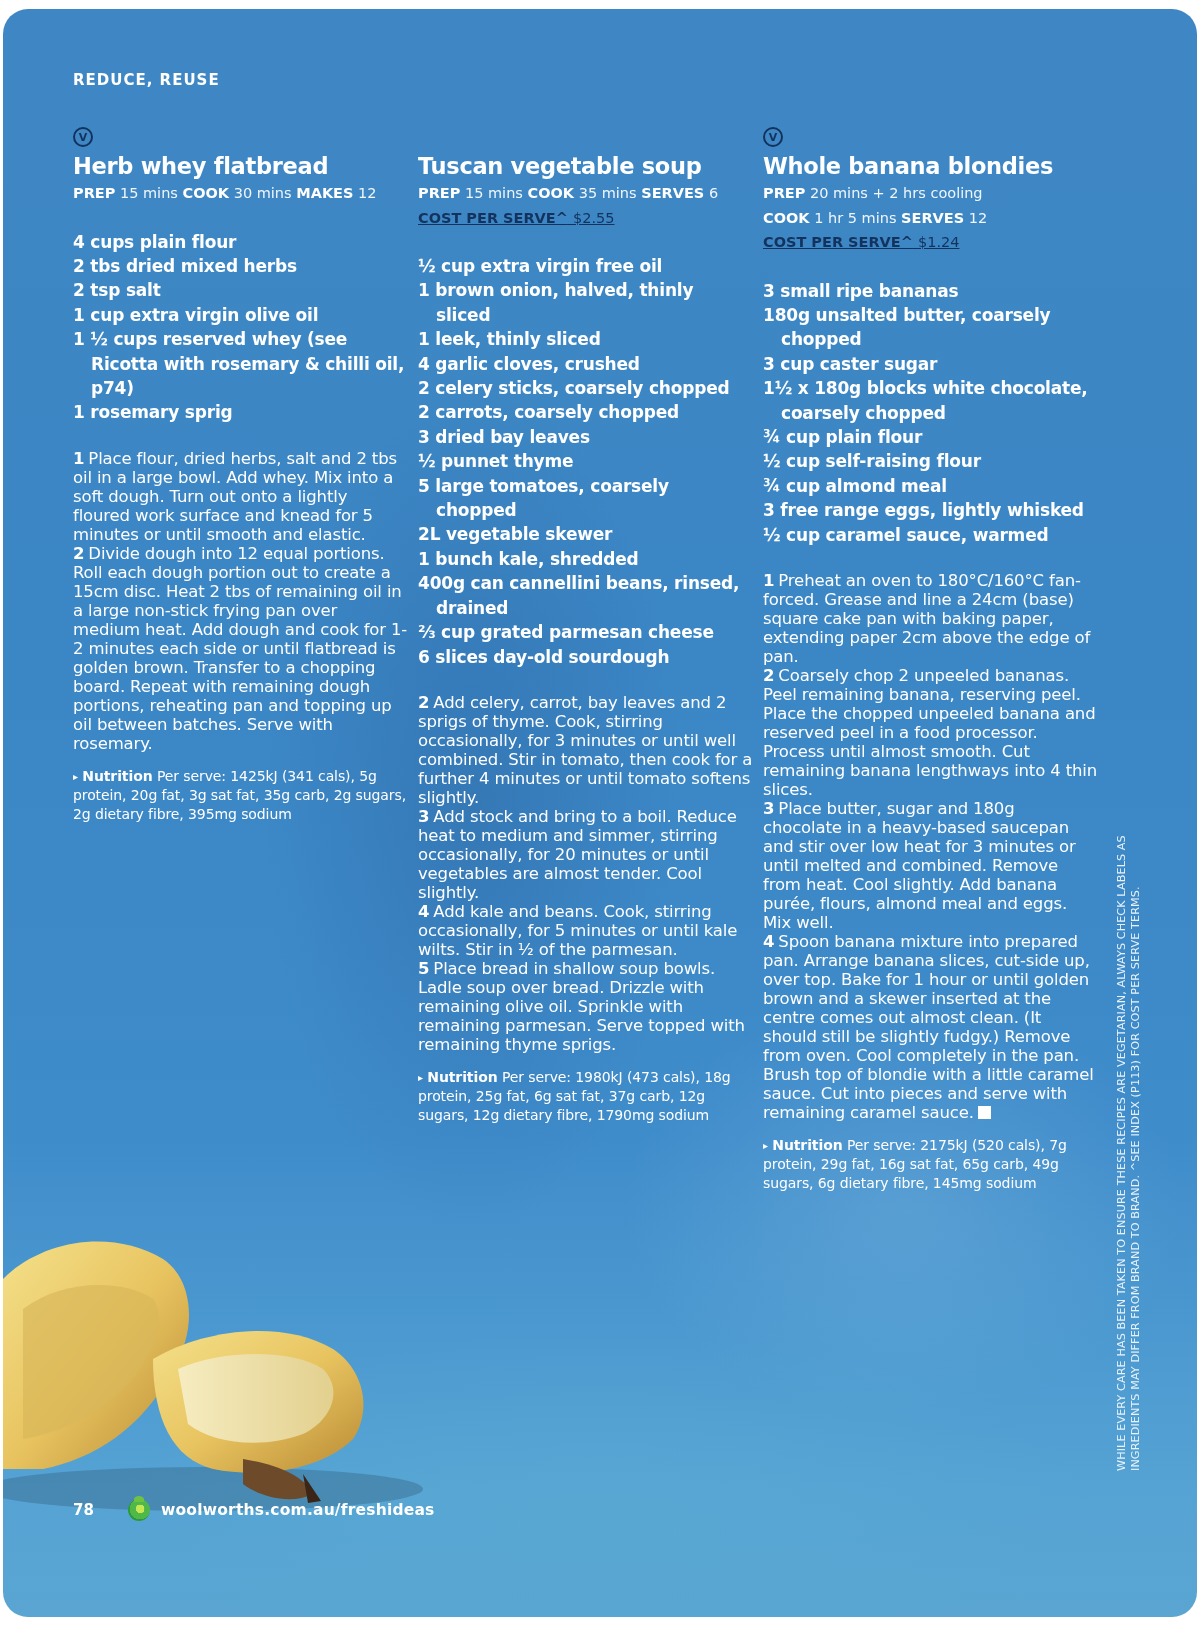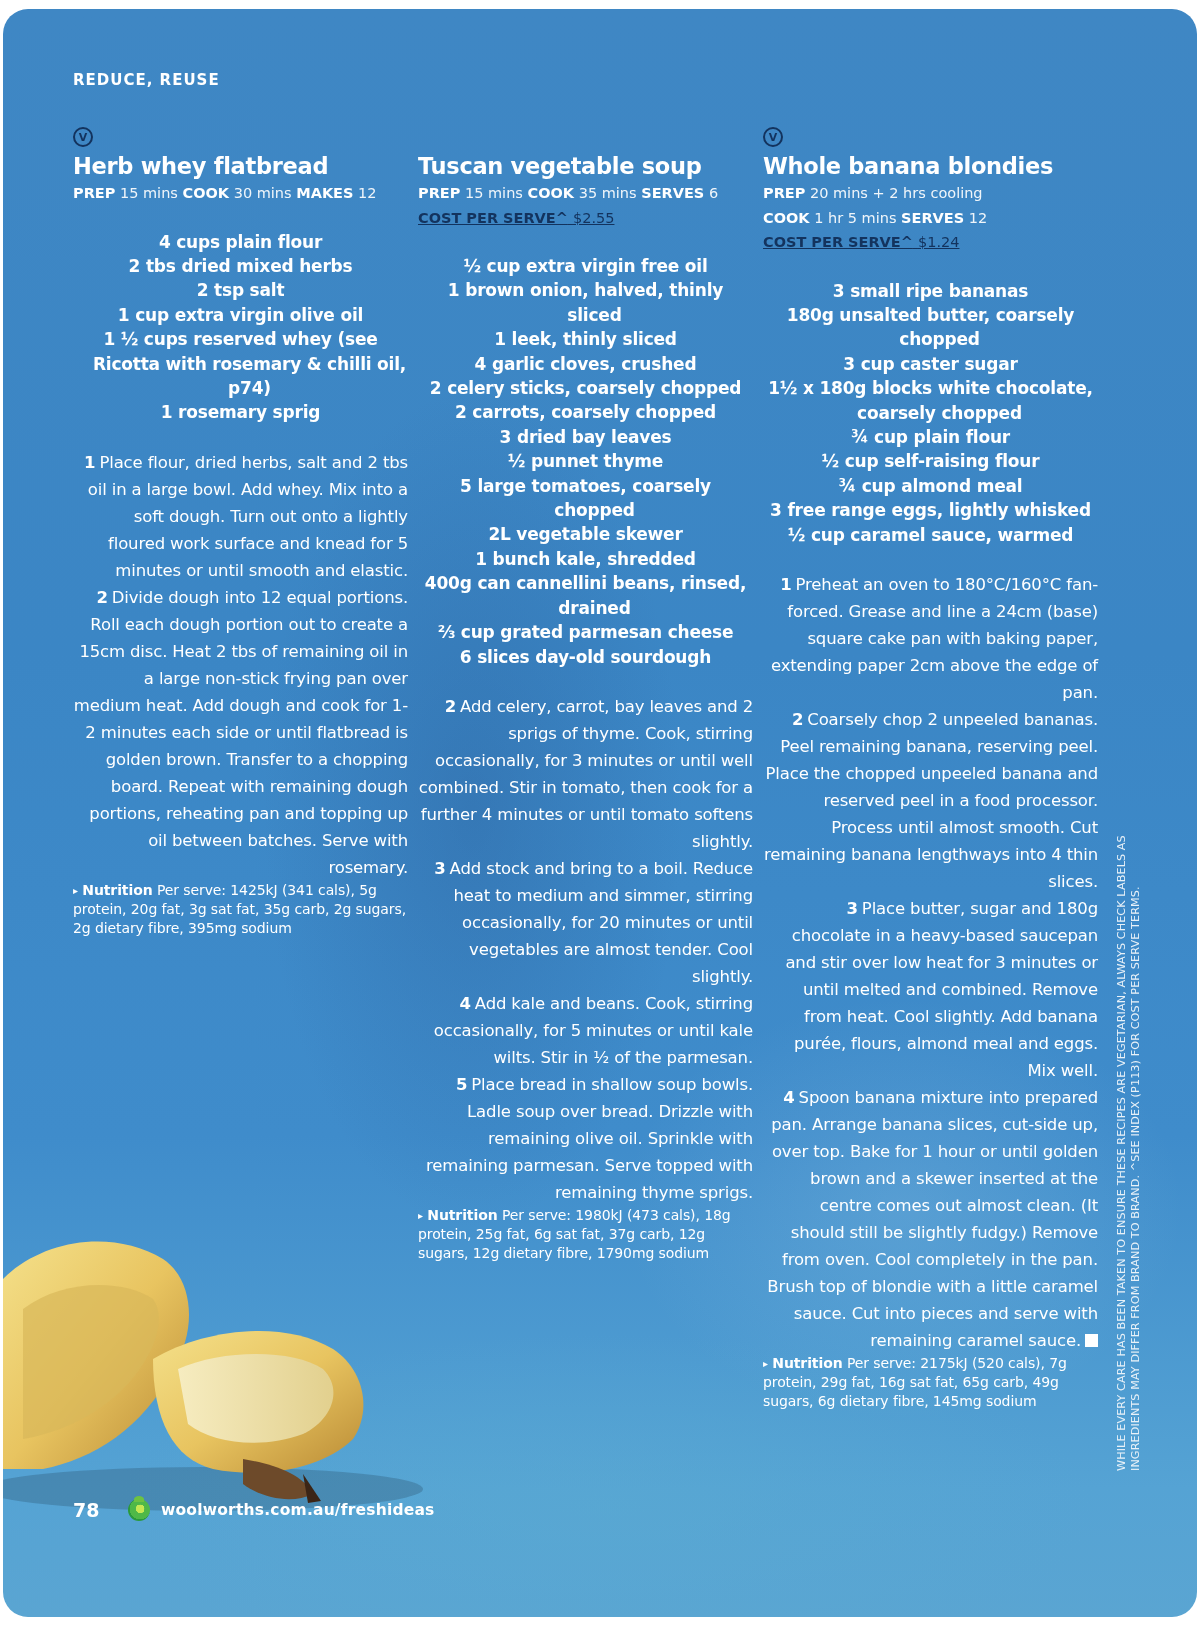--- a/index.html
+++ b/index.html
@@ -41,43 +41,43 @@
     .veg-spacer { height: 24px; }
     .recipe-title {
       font-size: 22.5px; font-weight: bold; line-height: 30px; margin: 0;
       letter-spacing: -0.3px;
     }
     .meta { font-size: 14.5px; line-height: 24.5px; }
     .meta b { font-weight: bold; text-align: right; }
     .meta .lite { font-weight: normal; opacity: 0.92; margin-top: 42px; }
     .cost { color: #13335e; font-weight: bold; text-decoration: underline; }
     .cost .val { font-weight: normal; }
-    .ingredients { margin-top: 24px; list-style: none; padding: 0; text-align: center; }
+    .ingredients { margin-top: 24px; list-style: none; padding: 0; }
     .ingredients li {
       font-size: 17px; font-weight: bold; line-height: 24.4px;
       padding-left: 18px; text-indent: -18px; letter-spacing: -0.2px;
     }
     .method { margin-top: 24px; }
-    .step { font-size: 16.5px; line-height: 27px; margin: 0; letter-spacing: -0.15px; text-align: right; }
+    .step { font-size: 16.5px; line-height: 19px; margin: 0; letter-spacing: -0.15px; }
     .step .num { font-weight: bold; margin-right: 4px; }
-    .nutrition { font-size: 14px; line-height: 18.5px; letter-spacing: -0.1px; }
+    .nutrition { margin-top: 14px; font-size: 14px; line-height: 18.5px; letter-spacing: -0.1px; }
     .nutrition .arrow { font-size: 10px; vertical-align: 1px; }
     .nutrition b { font-weight: bold; }
     .end-square { display: inline-block; width: 13px; height: 13px; background: #fff; margin-left: 4px; vertical-align: -1px; }
     .disclaimer {
       position: absolute; left: 1112px; top: 1462px;
       transform: rotate(-90deg); transform-origin: 0 0;
       width: 660px; color: #e8f1f8; font-size: 11.2px; line-height: 14px;
       letter-spacing: 0.1px;
     }
     .footer {
       position: absolute; left: 70px; top: 1487px;
       display: flex; align-items: center; color: #ffffff;
     }
-    .page-num { font-size: 19px; font-weight: bold; width: 52px; }
+    .page-num { font-size: 15px; font-weight: bold; width: 52px; }
     .logo {
       width: 28px; height: 28px; position: relative; margin-right: 8px;
     }
     .logo .ring {
       position: absolute; inset: 3px; border-radius: 50%;
       background: radial-gradient(circle at 55% 45%, #c7e852 0 25%, #4fb848 26% 60%, #2a9a3c 61% 100%);
     }
     .logo .leaf {
       position: absolute; width: 10px; height: 6px; top: 0; left: 9px;
       background: #6dc242; border-radius: 50% 50% 0 0;

